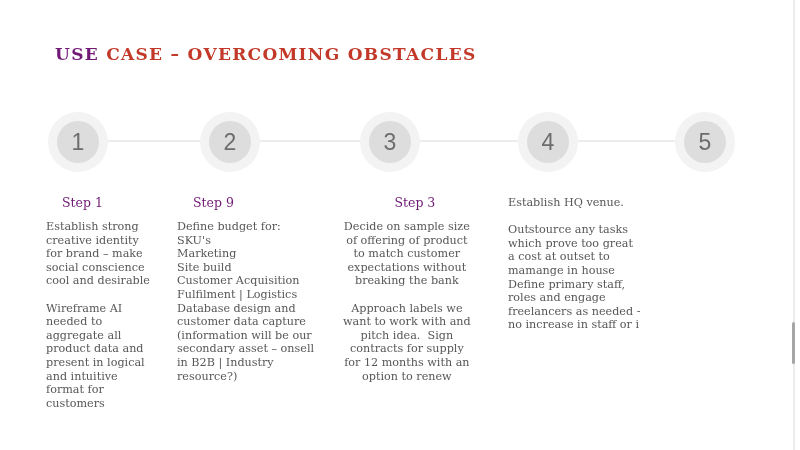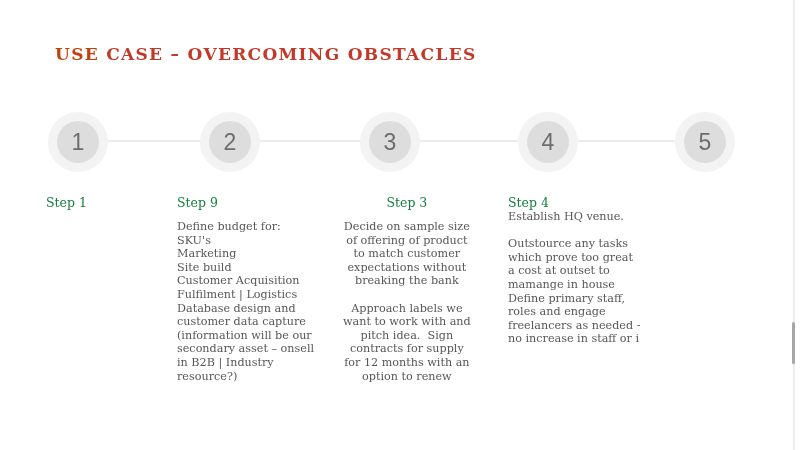--- a/index.html
+++ b/index.html
@@ -14,21 +14,21 @@
 
   
   .title {
     position: absolute;
     left: 55px; top: 44px;
     font-size: 17px;
     font-weight: bold;
     letter-spacing: 1.3px;
     white-space: nowrap;
   }
-  .title .t-gray { color: #c2410c; }
+  .title .t-gray { color: #701a75; }
   .title .t-red  { color: #c2392a; margin-top: 28px; }
 
   
   .connector {
     position: absolute;
     left: 78px; top: 140px;
     width: 627px; height: 2px;
     background: #ededed;
     z-index: 1;
   }
@@ -55,24 +55,24 @@
   .c3 { left: 360px; }
   .c4 { left: 518px; }
   .c5 { left: 675px; }
 
   
   .col {
     position: absolute;
     top: 196px;
   }
   .col .heading {
-    color: #15803d;
+    color: #701a75;
     font-size: 12.5px;
     line-height: 14px;
-    margin: 0 0 10px 0;
+    margin: 0 0 10px 16px;
     white-space: pre;
   }
   .col.tight .heading { margin-bottom: 0; }
   .col .body {
     color: #57575a;
     font-size: 11.2px;
     line-height: 13.6px;
     white-space: pre;
     margin: 0;
   }
@@ -119,20 +119,34 @@
   </div>
   <div class="circle c4">
     <div class="inner">4</div>
   </div>
   <div class="circle c5">
     <div class="inner">5</div>
   </div>
 
   <div class="col col1">
     <p class="heading">Step 1</p>
+    <p class="body">Establish strong
+creative identity
+for brand – make
+social conscience
+cool and desirable
+
+Wireframe AI
+needed to
+aggregate all
+product data and
+present in logical
+and intuitive
+format for
+customers</p>
   </div>
 
   <div class="col col2">
     <p class="heading">Step 9</p>
     <p class="body">Define budget for:
 SKU's
 Marketing
 Site build
 Customer Acquisition
 Fulfilment | Logistics
@@ -154,21 +168,20 @@
 
 Approach labels we
 want to work with and
 pitch idea.  Sign
 contracts for supply
 for 12 months with an
 option to renew</p>
   </div>
 
   <div class="col col4 tight">
-    <p class="heading">Step 4</p>
     <p class="body">Establish HQ venue.
 
 Outstource any tasks
 which prove too great
 a cost at outset to
 mamange in house
 Define primary staff,
 roles and engage
 freelancers as needed -
 no increase in staff or i</p>

